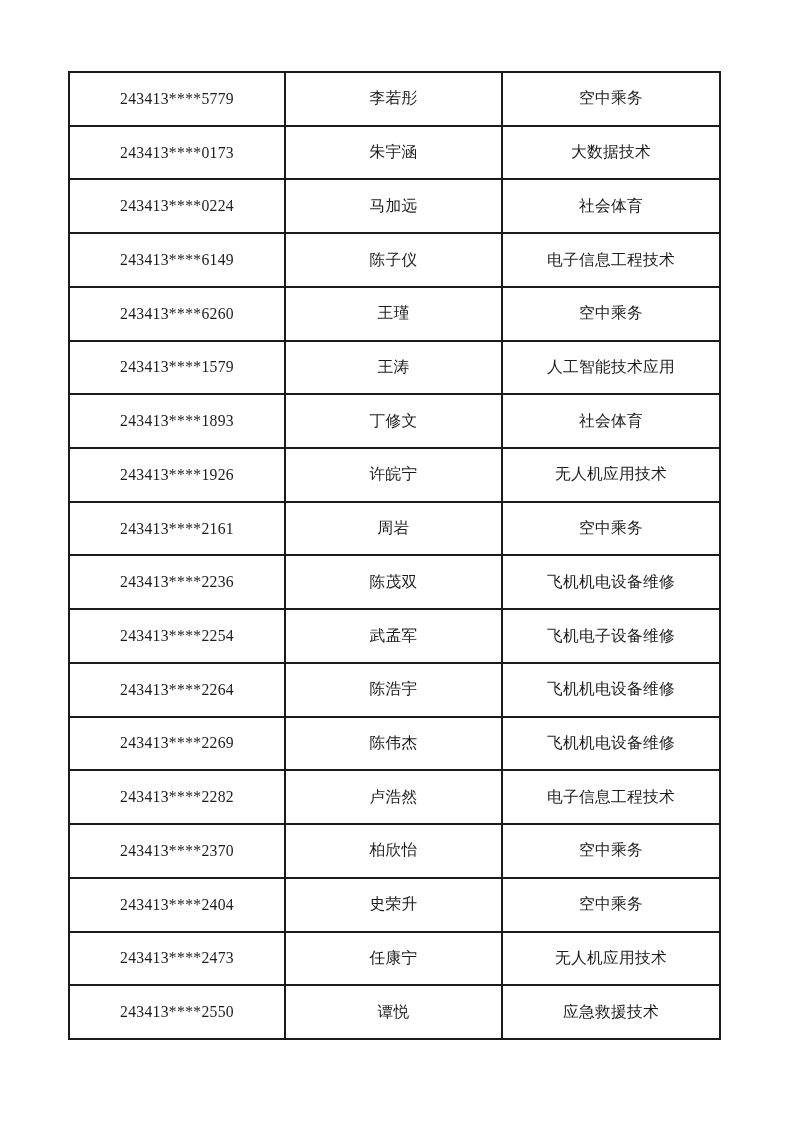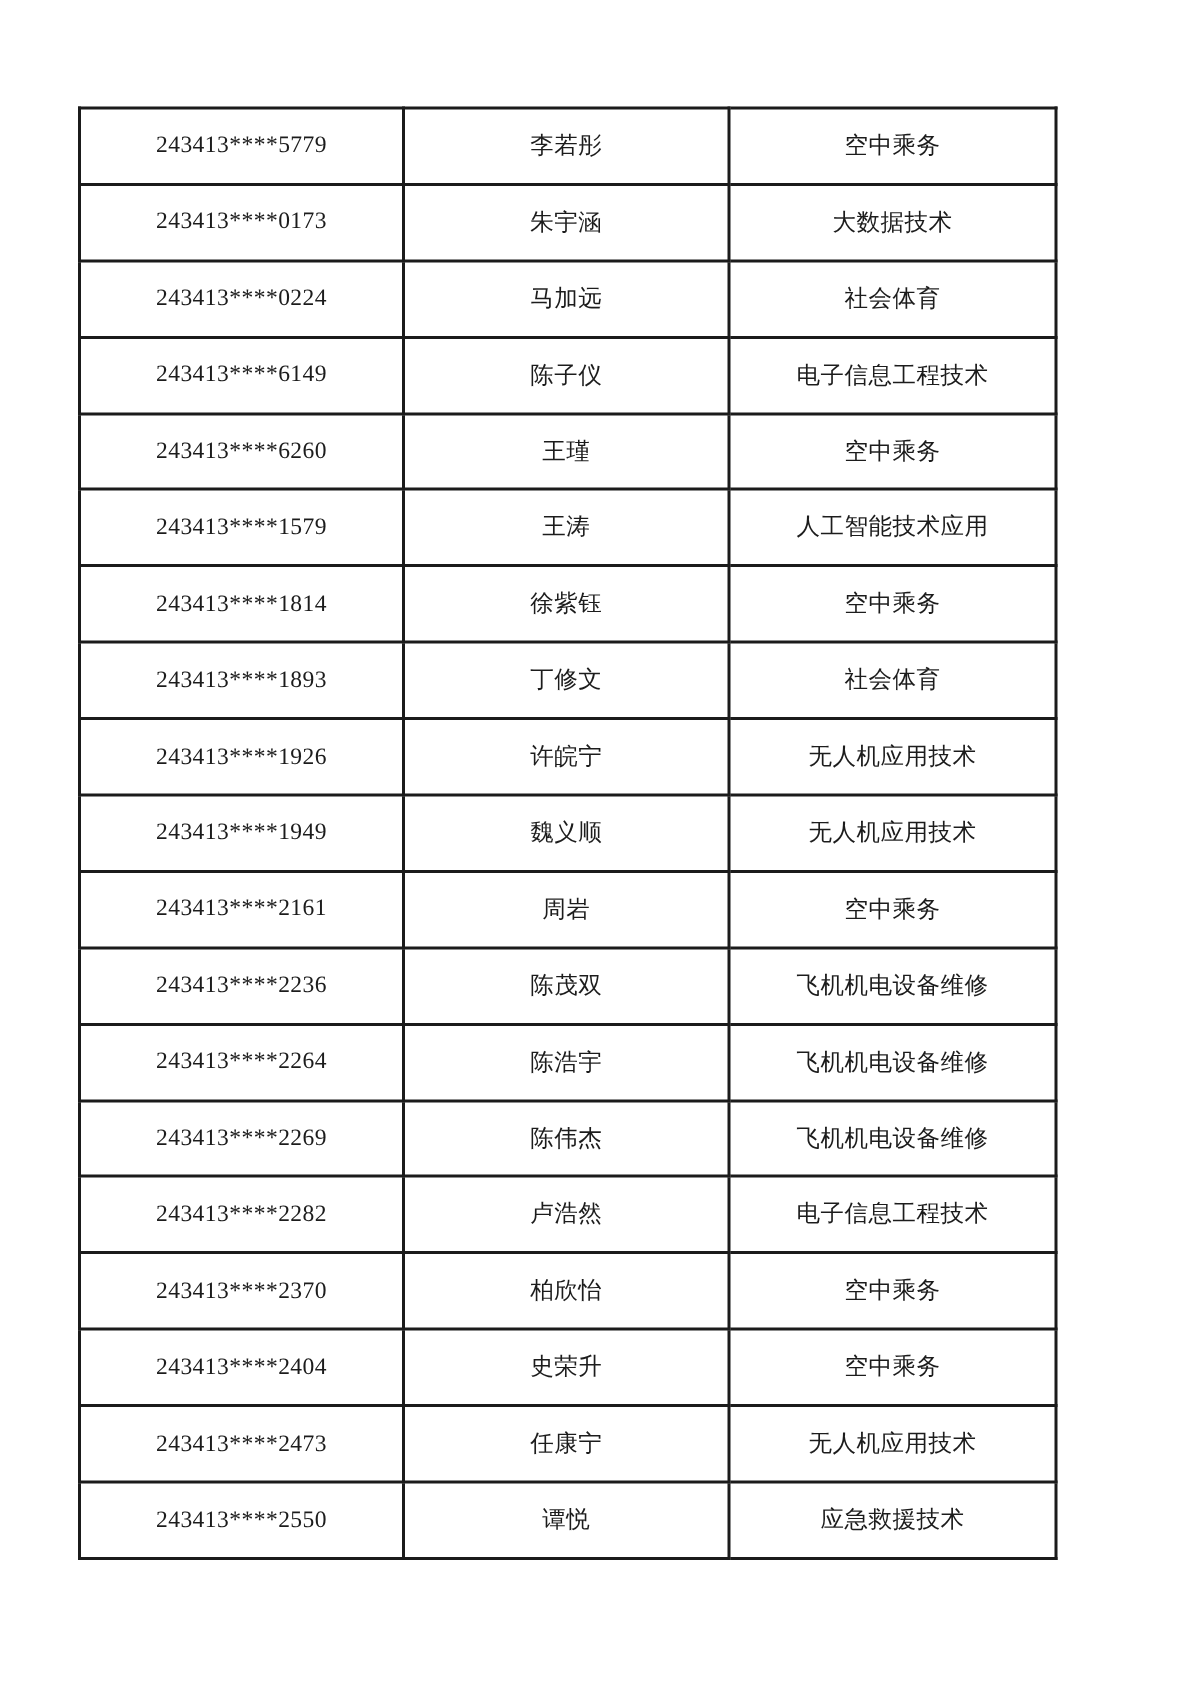--- a/index.html
+++ b/index.html
@@ -16,21 +16,21 @@
   }
   .page {
     position: relative;
     width: 793px;
     height: 1122px;
     background: var(--page-bg);
     overflow: hidden;
   }
   table.roster {
     position: absolute;
-    left: 52px;
+    left: 68px;
     top: 71px;
     width: 651px;
     height: 969px;
     border-collapse: collapse;
     table-layout: fixed;
   }
   table.roster td {
     border: 2px solid var(--border-color);
     text-align: center;
     vertical-align: middle;
@@ -79,48 +79,43 @@
           <td>243413****6260</td>
           <td>王瑾</td>
           <td>空中乘务</td>
         </tr>
         <tr>
           <td>243413****1579</td>
           <td>王涛</td>
           <td>人工智能技术应用</td>
         </tr>
         <tr>
-          <td>243413****1814</td>
-          <td>徐紫钰</td>
-          <td>空中乘务</td>
-        </tr>
-        <tr>
           <td>243413****1893</td>
           <td>丁修文</td>
           <td>社会体育</td>
         </tr>
         <tr>
           <td>243413****1926</td>
           <td>许皖宁</td>
-          <td>无人机应用技术</td>
-        </tr>
-        <tr>
-          <td>243413****1949</td>
-          <td>魏义顺</td>
           <td>无人机应用技术</td>
         </tr>
         <tr>
           <td>243413****2161</td>
           <td>周岩</td>
           <td>空中乘务</td>
         </tr>
         <tr>
           <td>243413****2236</td>
           <td>陈茂双</td>
           <td>飞机机电设备维修</td>
+        </tr>
+        <tr>
+          <td>243413****2254</td>
+          <td>武孟军</td>
+          <td>飞机电子设备维修</td>
         </tr>
         <tr>
           <td>243413****2264</td>
           <td>陈浩宇</td>
           <td>飞机机电设备维修</td>
         </tr>
         <tr>
           <td>243413****2269</td>
           <td>陈伟杰</td>
           <td>飞机机电设备维修</td>

